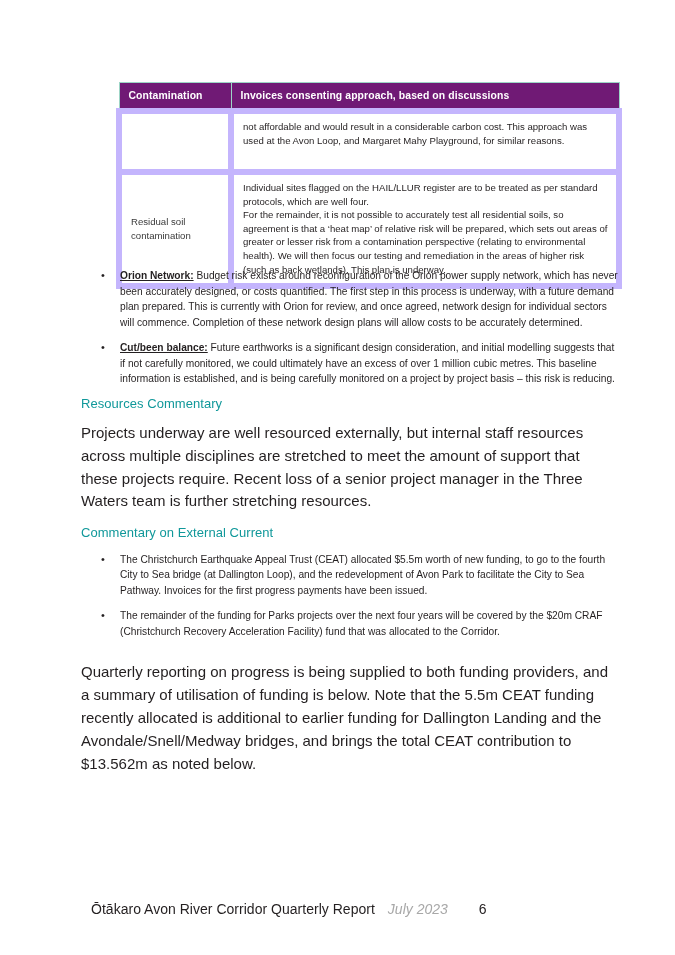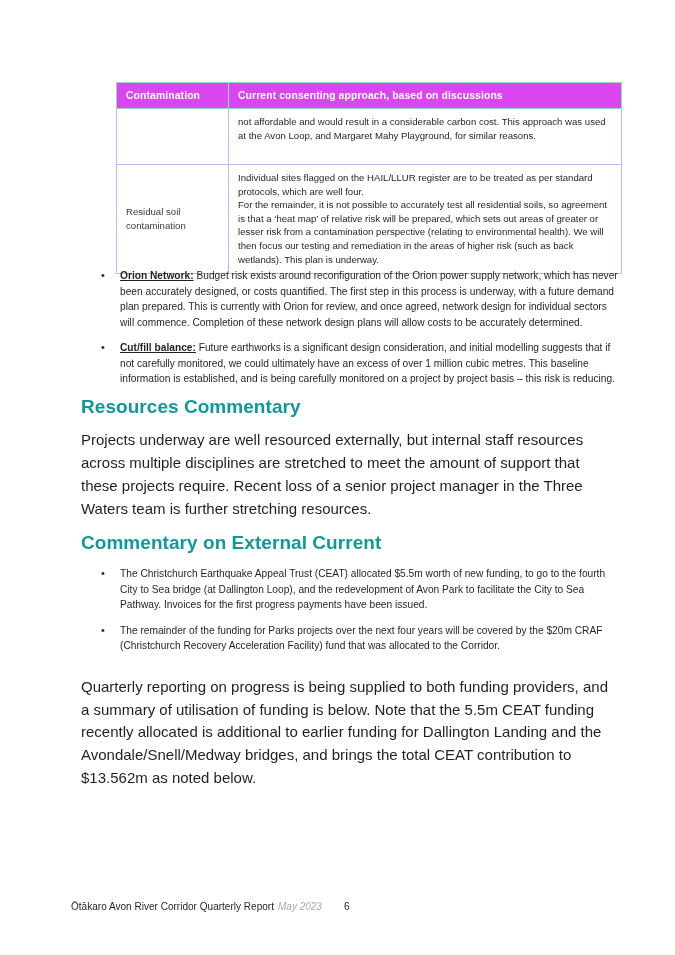--- a/index.html
+++ b/index.html
@@ -25,32 +25,32 @@
   
   .risk-table {
     position: absolute;
     left: 116px;
     top: 82px;
     width: 506px;
     border-collapse: collapse;
     table-layout: fixed;
   }
   .risk-table th {
-    background: #d946ef;
+    background: #701a75;
     color: #ffffff;
     font-size: 10.4px;
     font-weight: bold;
     text-align: left;
     padding: 6px 8px 6px 9px;
     border: 1px solid #9dd5c6;
     line-height: 1.25;
     letter-spacing: 0.1px;
   }
   .risk-table td {
-    border: 1px solid #c4b5fd;
+    border: 6px solid #c4b5fd;
     padding: 6px 8px 7px 9px;
     font-size: 9.6px;
     line-height: 1.42;
     color: #231f20;
     vertical-align: top;
   }
   .risk-table td.label-cell {
     vertical-align: middle;
     color: #3a3a3a;
   }
@@ -89,39 +89,40 @@
     left: 20px;
     top: 0;
     font-size: 11px;
     line-height: 1.42;
     color: #231f20;
   }
   .lead { font-weight: bold; text-decoration: underline; }
 
   h2.section-heading {
     margin: 0 0 11px 0;
-    font-size: 19px;
-    font-weight: bold;
+    font-size: 13px;
+    font-weight: normal;
     color: #10989a;
     letter-spacing: 0.05px;
     line-height: 1.2;
   }
   .sec-gap-1 { margin-top: 22px; }
   .sec-gap-2 { margin-top: 23px; }
   .after-heading-list { margin-top: 0; }
 
   
   .footer {
     position: absolute;
-    left: 71px;
+    left: 91px;
     top: 901px;
     display: flex;
     align-items: baseline;
-    font-size: 10px;
+    font-size: 14px;
     line-height: 1.2;
+    gap: 9px;
   }
   .footer .doc-title {
     color: #231f20;
     letter-spacing: 0.02px;
   }
   .footer .doc-date {
     color: #a8a8a8;
     font-style: italic;
     margin-left: 4px;
   }
@@ -136,21 +137,21 @@
 <div class="page">
 
   <table class="risk-table">
     <colgroup>
       <col class="col-label">
       <col>
     </colgroup>
     <thead>
       <tr>
         <th>Contamination</th>
-        <th>Current consenting approach, based on discussions</th>
+        <th>Invoices consenting approach, based on discussions</th>
       </tr>
     </thead>
     <tbody>
       <tr class="row-1">
         <td class="label-cell"></td>
         <td>
           <div>not affordable and would result in a considerable carbon cost.  This approach was used at the Avon Loop, and Margaret Mahy Playground, for similar reasons.</div>
         </td>
       </tr>
       <tr>
@@ -165,21 +166,21 @@
 
   <div class="content">
 
     <ul class="bullets">
       <li>
         <span class="dot">•</span>
         <span class="lead">Orion Network:</span><span> Budget risk exists around reconfiguration of the Orion power supply network, which has never been accurately designed, or costs quantified.  The first step in this process is underway, with a future demand plan prepared.  This is currently with Orion for review, and once agreed, network design for individual sectors will commence.  Completion of these network design plans will allow costs to be accurately determined.</span>
       </li>
       <li>
         <span class="dot">•</span>
-        <span class="lead">Cut/fill balance:</span><span>  Future earthworks is a significant design consideration, and initial modelling suggests that if not carefully monitored, we could ultimately have an excess of over 1 million cubic metres.  This baseline information is established, and is being carefully monitored on a project by project basis – this risk is reducing.</span>
+        <span class="lead">Cut/been balance:</span><span>  Future earthworks is a significant design consideration, and initial modelling suggests that if not carefully monitored, we could ultimately have an excess of over 1 million cubic metres.  This baseline information is established, and is being carefully monitored on a project by project basis – this risk is reducing.</span>
       </li>
     </ul>
 
     <h2 class="section-heading sec-gap-1">Resources Commentary</h2>
     <p class="body">Projects underway are well resourced externally, but internal staff resources across multiple disciplines are stretched to meet the amount of support that these projects require.  Recent loss of a senior project manager in the Three Waters team is further stretching resources.</p>
 
     <h2 class="section-heading sec-gap-2">Commentary on External Current</h2>
 
     <ul class="bullets after-heading-list">
       <li>
@@ -190,17 +191,17 @@
         <span class="dot">•</span>
         <span>The remainder of the funding for Parks projects over the next four years will be covered by the $20m CRAF (Christchurch Recovery Acceleration Facility) fund that was allocated to the Corridor.</span>
       </li>
     </ul>
 
     <p class="body" style="margin-top:22px">Quarterly reporting on progress is being supplied to both funding providers, and a summary of utilisation of funding is below.  Note that the 5.5m CEAT funding recently allocated is additional to earlier funding for Dallington Landing and the Avondale/Snell/Medway bridges, and brings the total CEAT contribution to $13.562m as noted below.</p>
   </div>
 
   <div class="footer">
     <span class="doc-title">Ōtākaro Avon River Corridor Quarterly Report</span>
-    <span class="doc-date">May 2023</span>
+    <span class="doc-date">July 2023</span>
     <span class="page-no">6</span>
   </div>
 
 </div>
 
 </body></html>

